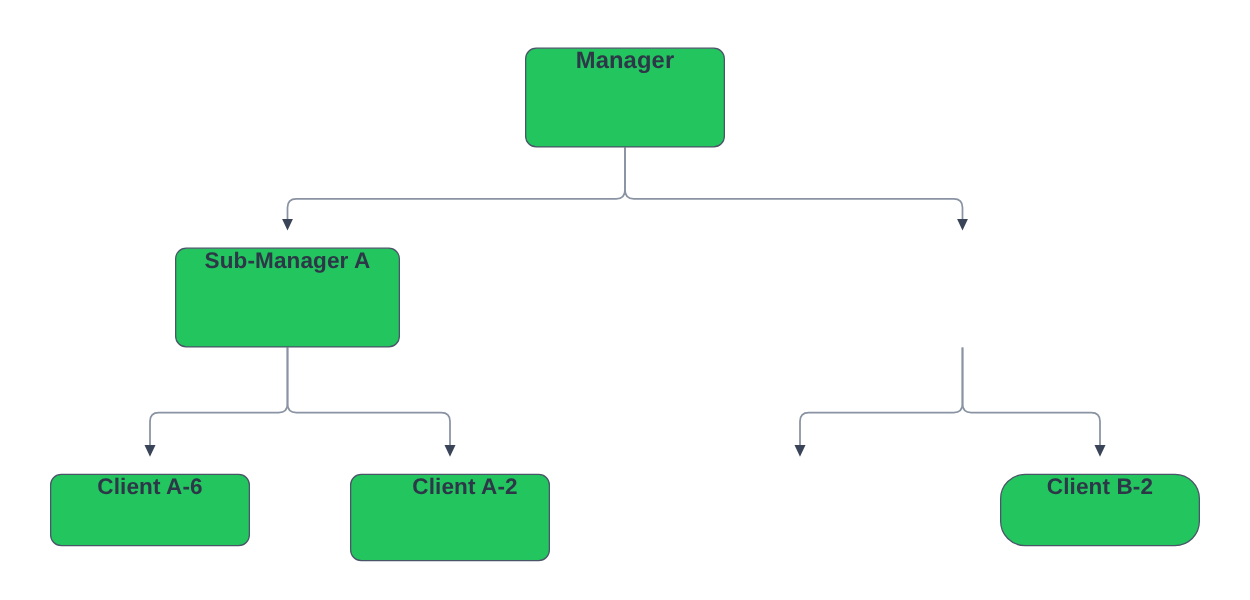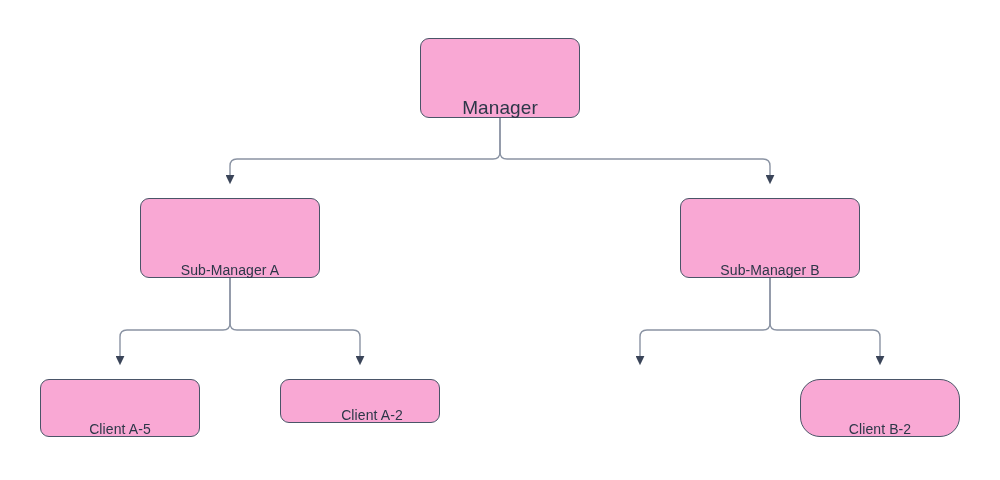--- a/index.html
+++ b/index.html
@@ -22,40 +22,41 @@
   #edge-layer {
     position: absolute;
     left: 0;
     top: 0;
     width: 1000px;
     height: 480px;
   }
   .node {
     position: absolute;
     box-sizing: border-box;
-    background: #f9a8d4;
+    background: #22c55e;
     border: 1.4px solid #4a5568;
     border-radius: 9px;
     display: flex;
-    align-items: flex-end;
+    align-items: flex-start;
     justify-content: center;
     z-index: 2;
+    font-weight: bold;
   }
   .node-label {
     color: #2d3748;
     font-family: "Liberation Sans", sans-serif;
     font-size: 19px;
     line-height: 1;
     letter-spacing: 0.1px;
     white-space: nowrap;
     text-align: center;
   }
   .node.level-2 .node-label,
   .node.level-3 .node-label {
-    font-size: 14px;
+    font-size: 18px;
   }
 </style>
 </head>
 <body>
 
 <div id="diagram-canvas">
 
   <svg id="edge-layer" viewBox="0 0 1000 480" width="1000" height="480" xmlns="http://www.w3.org/2000/svg">
     <defs>
       <marker id="arrowhead" markerWidth="10" markerHeight="9" refX="1.2" refY="4.5" orient="auto" markerUnits="userSpaceOnUse">
@@ -77,29 +78,26 @@
   </svg>
 
   <div class="node level-1" style="left:420px; top:38px; width:160px; height:80px;">
     <span class="node-label">Manager</span>
   </div>
 
   <div class="node level-2" style="left:140px; top:198px; width:180px; height:80px;">
     <span class="node-label">Sub-Manager A</span>
   </div>
 
-  <div class="node level-2" style="left:680px; top:198px; width:180px; height:80px;">
-    <span class="node-label">Sub-Manager B</span>
+
+  <div class="node level-3" style="left:40px; top:379px; width:160px; height:58px;">
+    <span class="node-label">Client A-6</span>
   </div>
 
-  <div class="node level-3" style="left:40px; top:379px; width:160px; height:58px;">
-    <span class="node-label">Client A-5</span>
-  </div>
-
-  <div class="node level-3" style="left:280px; top:379px; width:160px; height:44px;padding-left:24px;">
+  <div class="node level-3" style="left:280px; top:379px; width:160px; height:70px;padding-left:24px;">
     <span class="node-label">Client A-2</span>
   </div>
 
 
   <div class="node level-3" style="left:800px; top:379px; width:160px; height:58px;border-radius:20px;">
     <span class="node-label">Client B-2</span>
   </div>
 
 </div>
 

